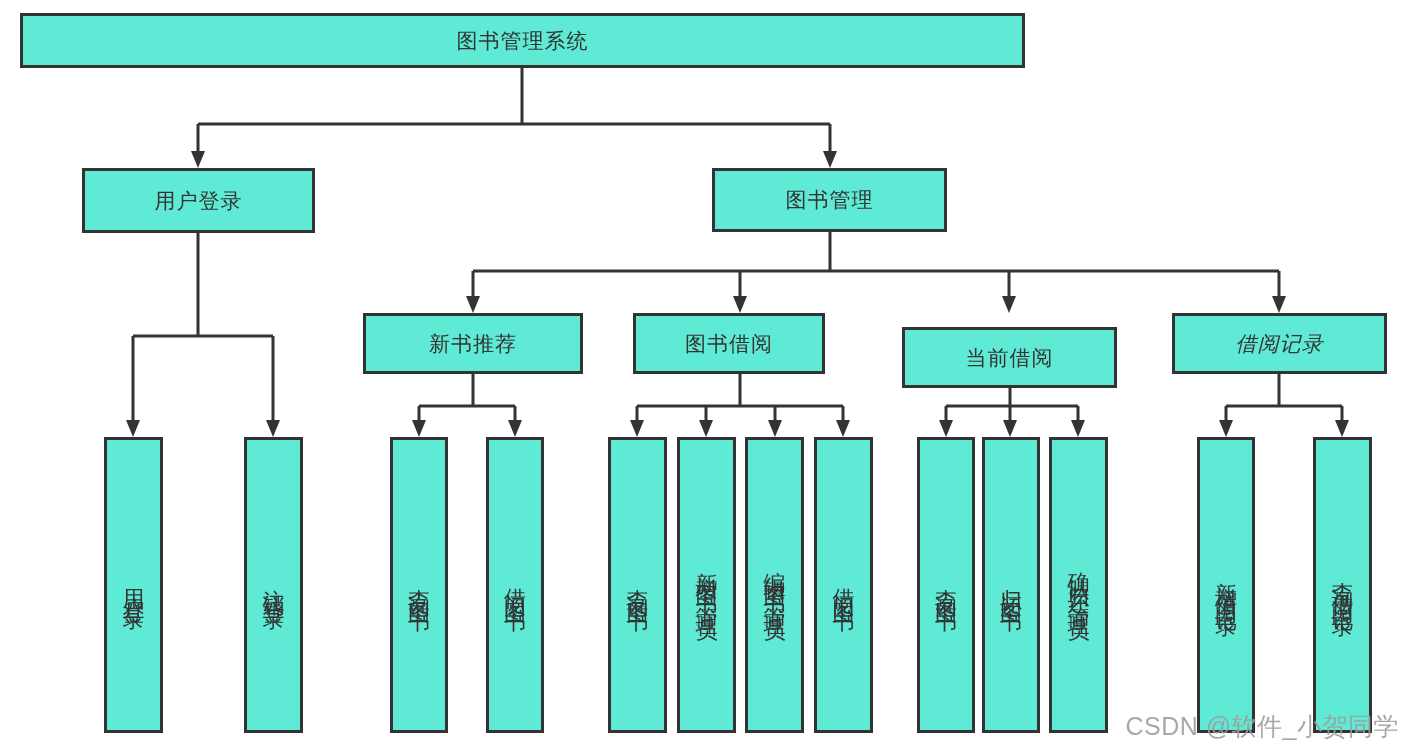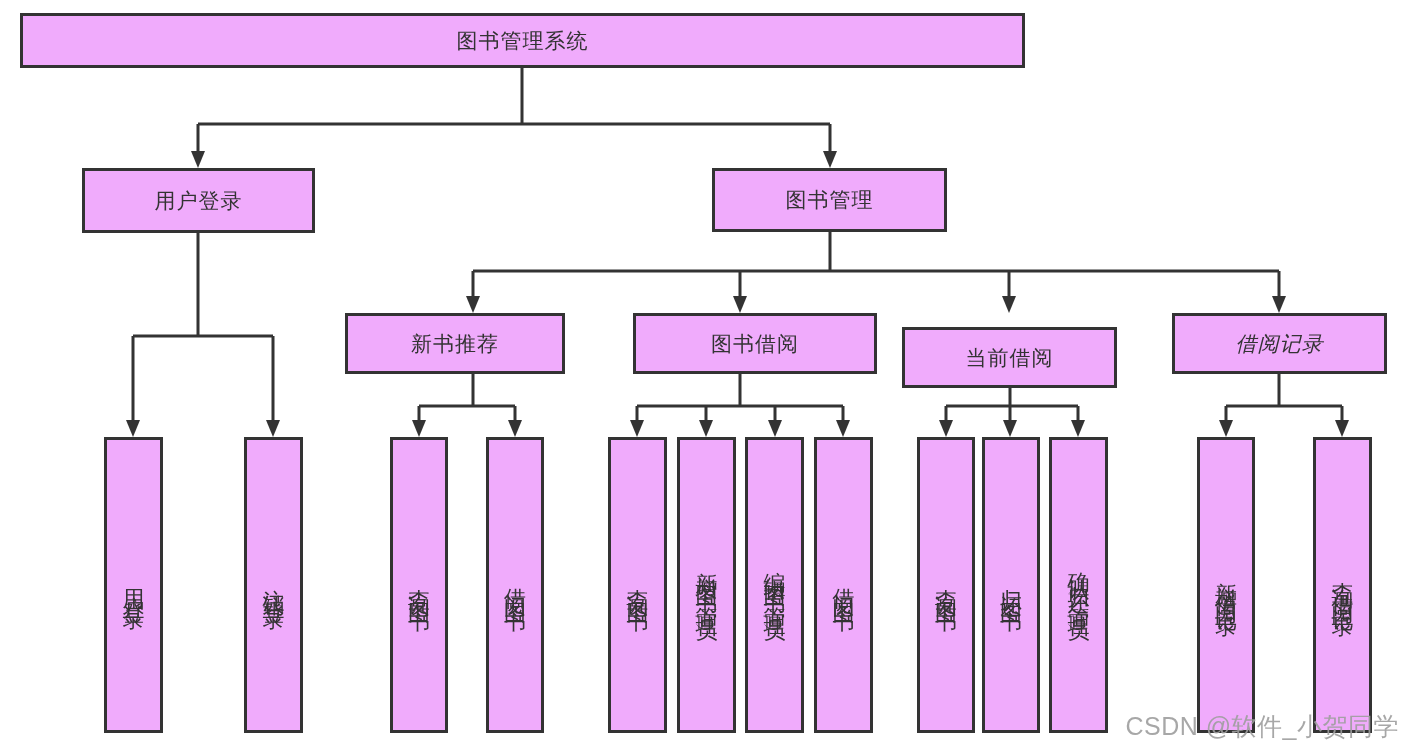--- a/index.html
+++ b/index.html
@@ -4,21 +4,21 @@
 <style>
   * { margin:0; padding:0; box-sizing:border-box; }
   body { background:#fff; font-family:"Liberation Sans", sans-serif; }
   #canvas {
     position:relative; width:1405px; height:747px;
     background:#ffffff; overflow:hidden;
   }
   #connector-layer { position:absolute; left:0; top:0; z-index:1; }
   .box {
     position:absolute; z-index:2;
-    background:#f0abfc; border:3px solid #333333;
+    background:#5eead4; border:3px solid #333333;
     display:flex; align-items:center; justify-content:center;
     color:#333333; font-size:21px; letter-spacing:1px;
   }
   .leaf {
     writing-mode:vertical-rl; text-orientation:mixed;
     font-size:22px; letter-spacing:7px; line-height:1;
   }
   .connector { stroke:#333333; stroke-width:3; fill:none; }
   .arrowhead { fill:#333333; stroke:none; }
   #watermark {
@@ -61,22 +61,22 @@
     <path class="arrowhead" d="M1071 420 h14 L1078 437 Z"></path>
     <path class="arrowhead" d="M1219 420 h14 L1226 437 Z"></path>
     <path class="arrowhead" d="M1335 420 h14 L1342 437 Z"></path>
   </svg>
 
   <div class="box" style="left:20px; top:13px; width:1005px; height:55px;">图书管理系统</div>
 
   <div class="box" style="left:82px; top:168px; width:233px; height:65px;">用户登录</div>
   <div class="box" style="left:712px; top:168px; width:235px; height:64px;">图书管理</div>
 
-  <div class="box" style="left:345px; top:313px; width:220px; height:61px;">新书推荐</div>
-  <div class="box" style="left:633px; top:313px; width:244px; height:61px;">图书借阅</div>
+  <div class="box" style="left:363px; top:313px; width:220px; height:61px;">新书推荐</div>
+  <div class="box" style="left:633px; top:313px; width:192px; height:61px;">图书借阅</div>
   <div class="box" style="left:902px; top:327px; width:215px; height:61px;">当前借阅</div>
   <div class="box" style="left:1172px; top:313px; width:215px; height:61px;font-style:italic;">借阅记录</div>
 
   <div class="box leaf" style="left:104px; top:437px; width:59px; height:296px;">用户登录</div>
   <div class="box leaf" style="left:244px; top:437px; width:59px; height:296px;">注销登录</div>
 
   <div class="box leaf" style="left:390px; top:437px; width:58px; height:296px;">查询图书</div>
   <div class="box leaf" style="left:486px; top:437px; width:58px; height:296px;">借阅图书</div>
 
   <div class="box leaf" style="left:608px; top:437px; width:59px; height:296px;">查询图书</div>

